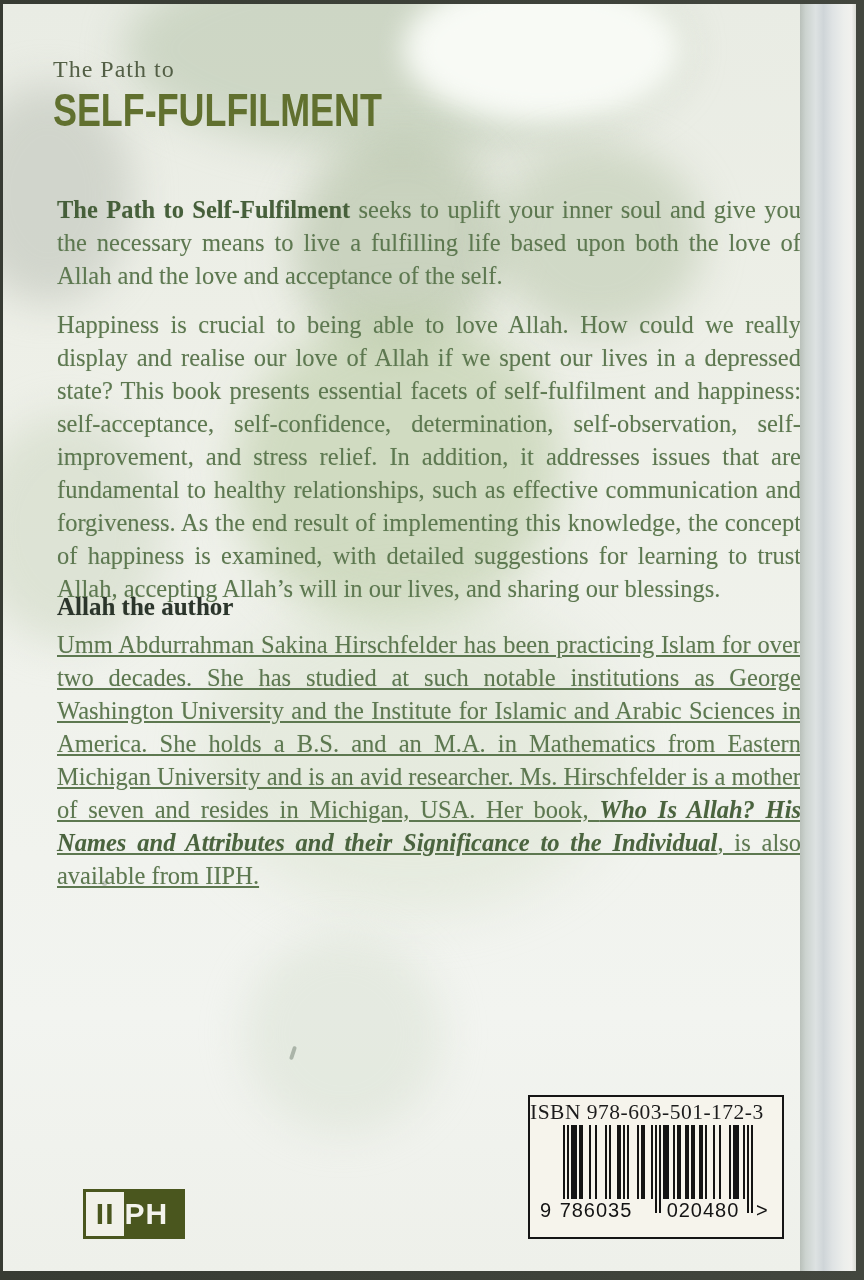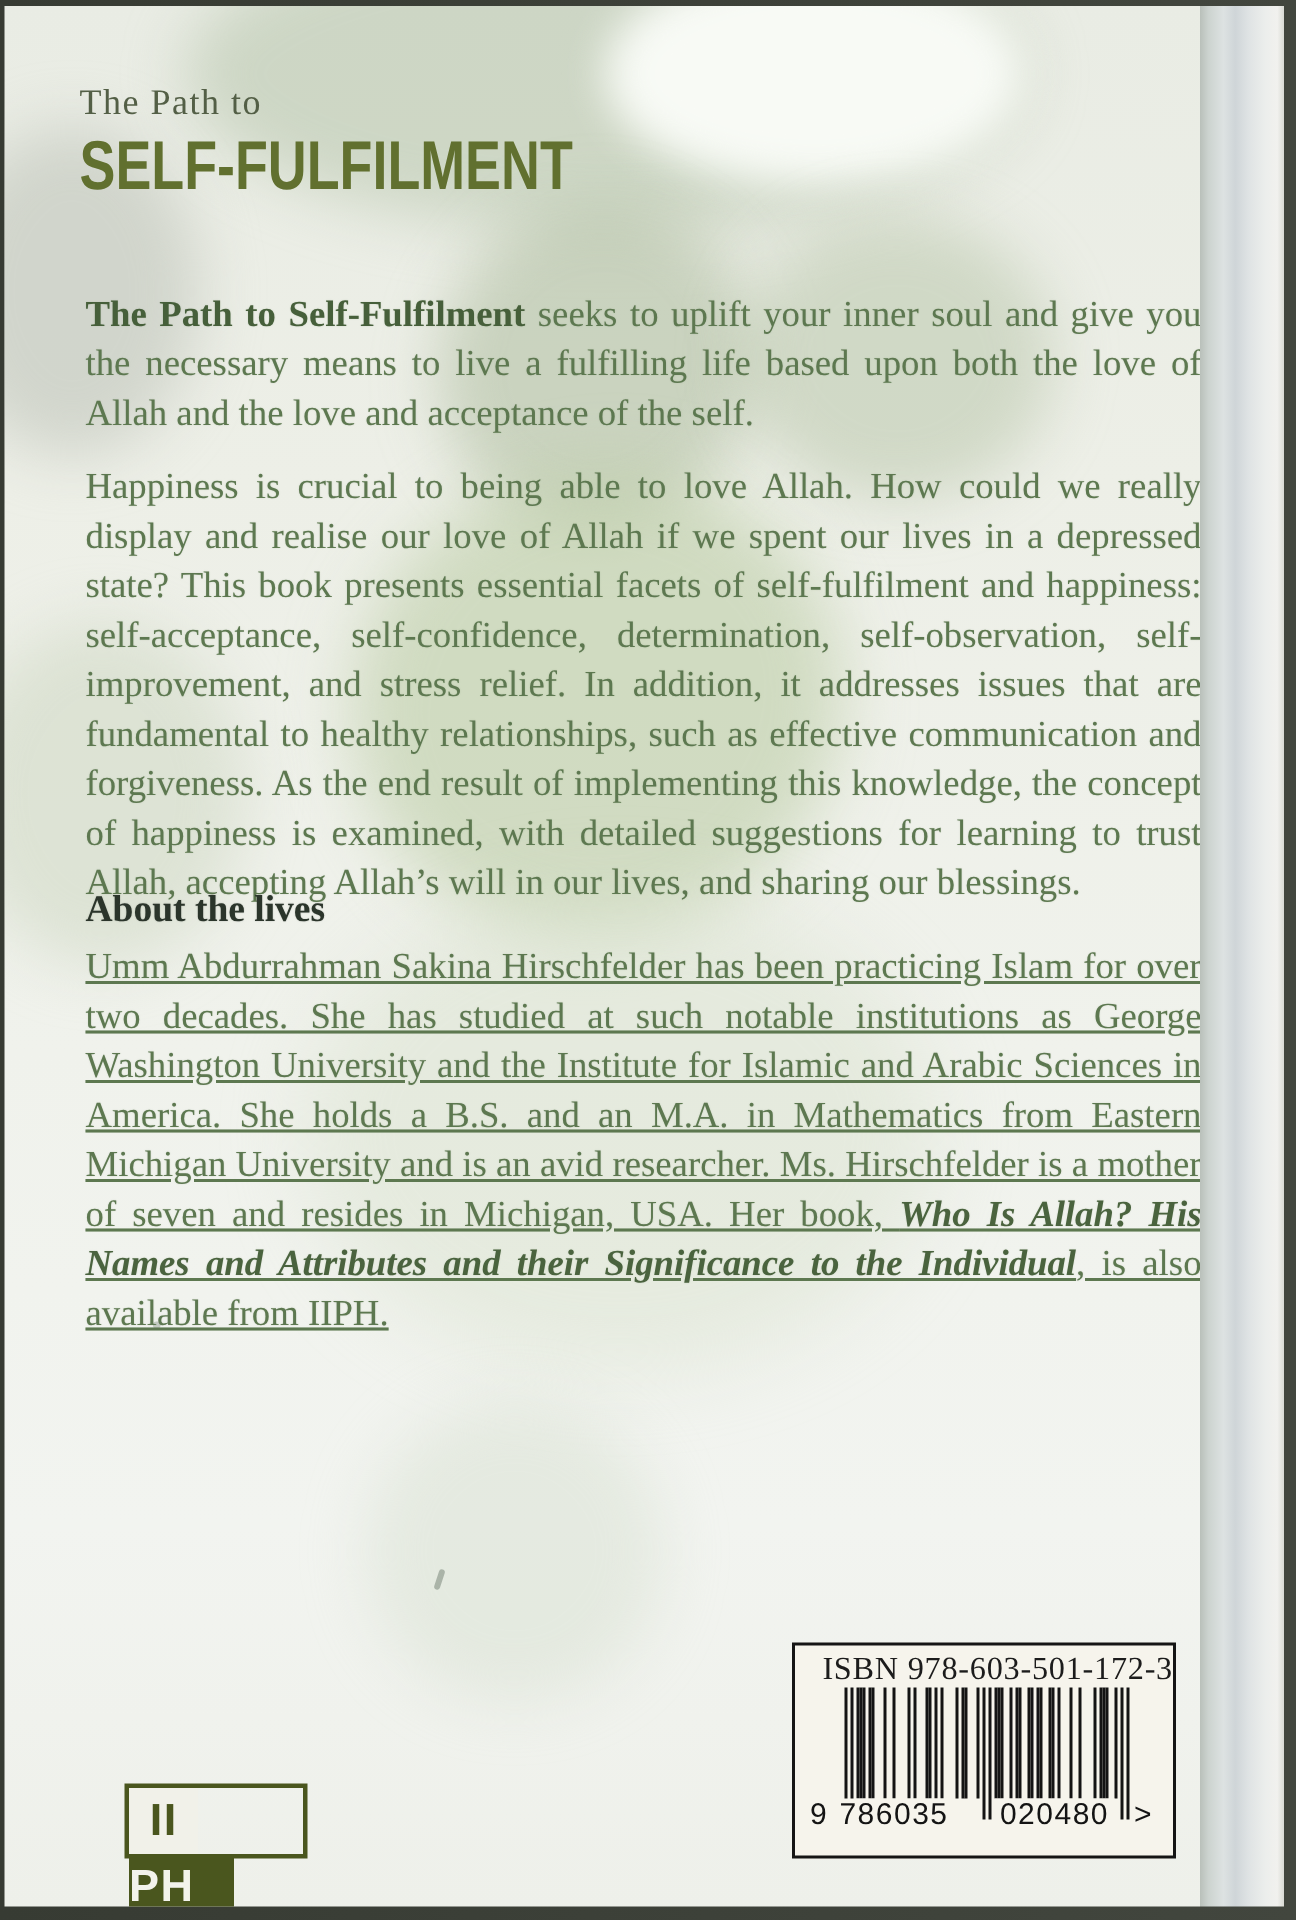--- a/index.html
+++ b/index.html
@@ -39,35 +39,35 @@
   .p2{top:304px;}
   .lead{font-weight:700;color:#465f3a;}
   .about{position:absolute;left:54px;top:589px;width:744px;z-index:3;}
   .about-h{font-weight:700;font-size:25px;color:#2b352b;margin-bottom:7px;text-shadow:0 0 1px rgba(40,50,40,.3);}
   .about .para{position:static;width:744px;text-decoration:underline;}
   .bi{font-weight:700;font-style:italic;color:#4a633e;}
 
   
   .isbn-box{position:absolute;left:525px;top:1091px;width:256px;height:144px;
             background:#f6f4ec;border:2px solid #151515;box-sizing:border-box;z-index:4;}
-  .isbn-label{position:absolute;left:0;right:0;top:3px;text-align:right;font-size:21.5px;color:#1c1c1c;letter-spacing:.5px;}
+  .isbn-label{position:absolute;left:0;right:0;top:3px;text-align:left;font-size:21.5px;color:#1c1c1c;letter-spacing:.5px;}
   .barcode{position:absolute;left:33px;top:28px;width:190px;height:88px;}
   .bar{position:absolute;top:0;width:2px;background:#141414;}
   .isbn-digits{position:absolute;left:0;top:100px;width:100%;height:28px;
                font-family:"Liberation Sans",sans-serif;font-size:20px;color:#141414;z-index:5;}
   .d9{position:absolute;left:10px;top:2px;}
   .dg{position:absolute;top:2px;width:80px;text-align:center;background:#f6f4ec;letter-spacing:1px;}
   .g1{left:26px;text-align:center;}
   .g2{left:133px;}
   .gt{position:absolute;left:226px;top:2px;}
 
   
-  .logo{position:absolute;left:80px;top:1185px;width:122px;height:50px;display:flex;
+  .logo{position:absolute;left:80px;top:1185px;width:102px;height:50px;display:flex;
         border:3px solid #4a561e;box-sizing:border-box;z-index:4;
-        font-family:"Liberation Sans",sans-serif;font-weight:700;font-size:30px;line-height:44px;flex-direction:column;}
+        font-family:"Liberation Sans",sans-serif;font-weight:700;font-size:30px;line-height:44px;}
   .logo-left{width:40%;background:#f1f1e9;color:#4a561e;text-align:center;letter-spacing:1px;}
   .logo-right{width:60%;background:#4a561e;color:#f3f3ec;letter-spacing:1px;}
 
   
   .page-edges{position:absolute;top:4px;right:8px;width:56px;bottom:9px;z-index:2;
       background:linear-gradient(90deg,#b9c0ba 0%,#ccd3cf 10%,#dde2e2 28%,#cfd5d8 42%,#dfe3e4 58%,#eceeec 78%,#f1f1ee 92%,#d9dad4 100%);}
 </style>
 </head>
 <body>
 
@@ -89,21 +89,21 @@
     <div class="title">
       <span class="t1">The Path to</span>
       <span class="t2">SELF-FULFILMENT</span>
     </div>
 
     <p class="para p1"><span class="lead">The Path to Self-Fulfilment</span><span> seeks to uplift your inner soul and give you the necessary means to live a fulfilling life based upon both the love of Allah and the love and acceptance of the self.</span></p>
 
     <p class="para p2">Happiness is crucial to being able to love Allah. How could we really display and realise our love of Allah if we spent our lives in a depressed state? This book presents essential facets of self-fulfilment and happiness: self-acceptance, self-confidence, determination, self-observation, self-improvement, and stress relief. In addition, it addresses issues that are fundamental to healthy relationships, such as effective communication and forgiveness. As the end result of implementing this knowledge, the concept of happiness is examined, with detailed suggestions for learning to trust Allah, accepting Allah’s will in our lives, and sharing our blessings.</p>
 
     <div class="about">
-      <div class="about-h">About the lives</div>
+      <div class="about-h">Allah the author</div>
       <p class="para"><span>Umm Abdurrahman Sakina Hirschfelder has been practicing Islam for over two decades. She has studied at such notable institutions as George Washington University and the Institute for Islamic and Arabic Sciences in America. She holds a B.S. and an M.A. in Mathematics from Eastern Michigan University and is an avid researcher. Ms. Hirschfelder is a mother of seven and resides in Michigan, USA. Her book, </span><span class="bi">Who Is Allah? His Names and Attributes and their Significance to the Individual</span><span>, is also available from IIPH.</span></p>
     </div>
 
     <div class="isbn-box">
       <div class="isbn-label">ISBN 978-603-501-172-3</div>
       <div class="barcode" id="barcode">
           <div class="bar" style="left: 0px; height: 88px;"></div>
           <div class="bar" style="left: 4px; height: 88px;"></div>
           <div class="bar" style="left: 8px; height: 74px;"></div>
           <div class="bar" style="left: 10px; height: 74px;"></div>

